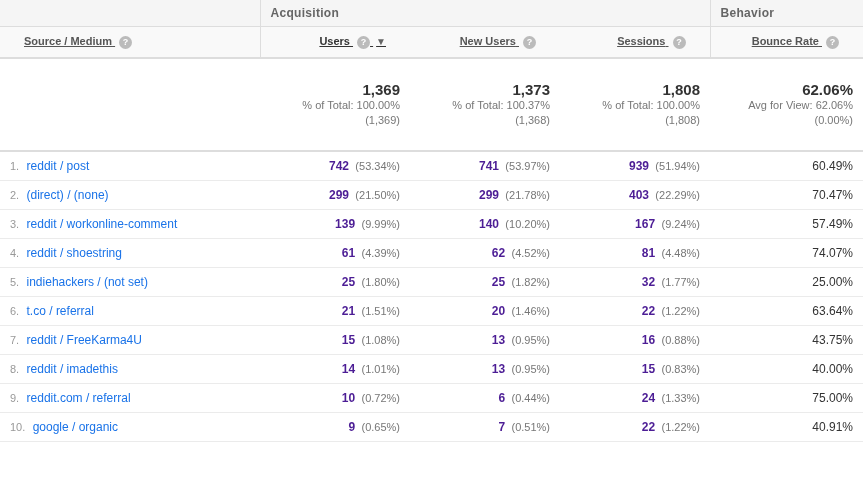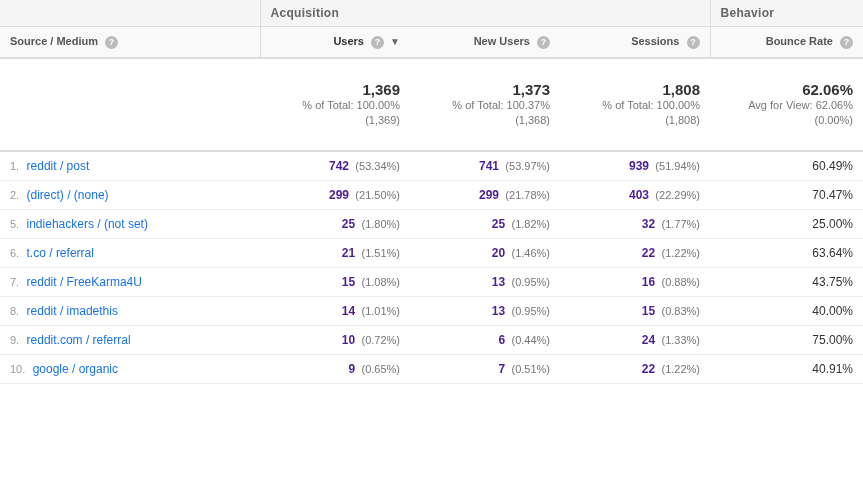--- a/index.html
+++ b/index.html
@@ -45,23 +45,24 @@
     .group-header th.group-beh {
       border-left: 1px solid #ddd;
     }
 
     
     .sub-header th {
       background: #f9f9f9;
       font-size: 11px;
       color: #555;
       text-align: right;
-      padding: 8px 10px;
+      padding: 8px 24px;
       border-bottom: 2px solid #ddd;
       white-space: nowrap;
+      text-decoration: underline;
     }
     .sub-header th.col-source-header {
       text-align: left;
     }
     .sub-header th.active-col {
       color: #333;
       font-weight: bold;
     }
 
     
@@ -267,20 +268,62 @@
       <td>
         <span class="main-val">403</span>
         <span class="pct-val">(22.29%)</span>
       </td>
       <td>
         <span>70.47%</span>
       </td>
     </tr>
         <tr class="data-row">
       <td class="source-cell">
+        <span class="row-num">3.</span>
+        <a href="#" class="source-link">reddit / workonline-comment</a>
+      </td>
+      <td>
+        <span class="main-val">139</span>
+        <span class="pct-val">(9.99%)</span>
+      </td>
+      <td>
+        <span class="main-val">140</span>
+        <span class="pct-val">(10.20%)</span>
+      </td>
+      <td>
+        <span class="main-val">167</span>
+        <span class="pct-val">(9.24%)</span>
+      </td>
+      <td>
+        <span>57.49%</span>
+      </td>
+    </tr>
+        <tr class="data-row">
+      <td class="source-cell">
+        <span class="row-num">4.</span>
+        <a href="#" class="source-link">reddit / shoestring</a>
+      </td>
+      <td>
+        <span class="main-val">61</span>
+        <span class="pct-val">(4.39%)</span>
+      </td>
+      <td>
+        <span class="main-val">62</span>
+        <span class="pct-val">(4.52%)</span>
+      </td>
+      <td>
+        <span class="main-val">81</span>
+        <span class="pct-val">(4.48%)</span>
+      </td>
+      <td>
+        <span>74.07%</span>
+      </td>
+    </tr>
+        <tr class="data-row">
+      <td class="source-cell">
         <span class="row-num">5.</span>
         <a href="#" class="source-link">indiehackers / (not set)</a>
       </td>
       <td>
         <span class="main-val">25</span>
         <span class="pct-val">(1.80%)</span>
       </td>
       <td>
         <span class="main-val">25</span>
         <span class="pct-val">(1.82%)</span>

